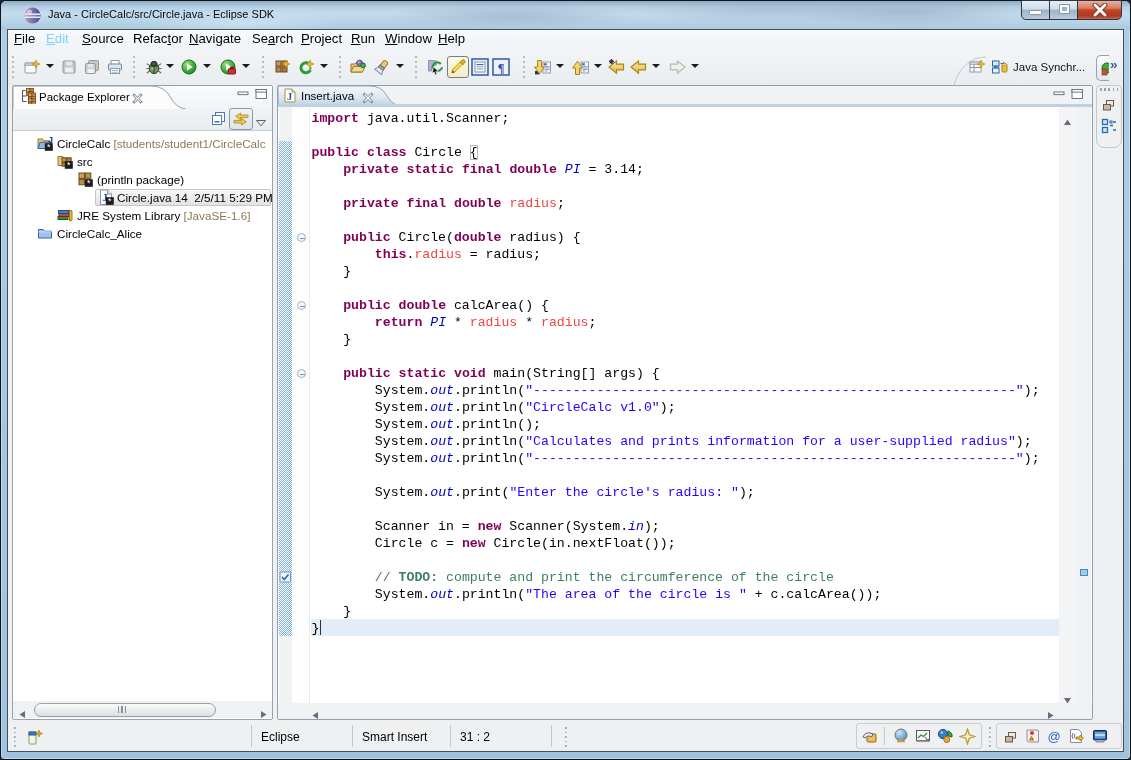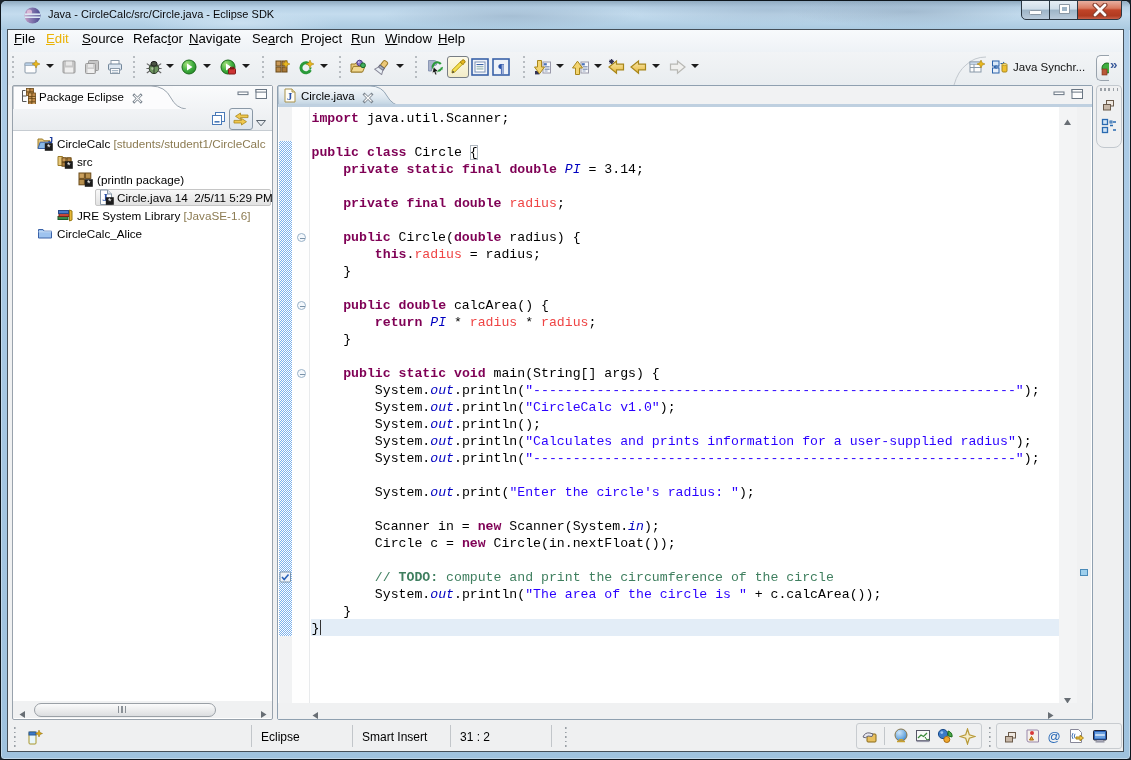--- a/index.html
+++ b/index.html
@@ -55,21 +55,21 @@
  <div class="abs" style="left:69px;top:3px"><svg width="20" height="14" viewBox="0 0 20 14">
         <path d="M5 2 L15 12 M15 2 L5 12" stroke="#8a4030" stroke-width="5" stroke-linecap="round"></path>
         <path d="M5 2 L15 12 M15 2 L5 12" stroke="#fdfdfd" stroke-width="2.8" stroke-linecap="round"></path>
       </svg></div>
 </div>
 
 <div class="abs" style="left:7px;top:29px;width:1117px;height:723px;background:#eff0f1;border:1px solid #454f58"></div>
 
 <div class="abs" style="left:8px;top:30px;width:1115px;height:22px;background:linear-gradient(#f8fafc,#eef2f6)"></div>
 <div class="abs" style="left:14px;top:30.5px;font-size:13.2px;color:#000;white-space:pre"><u>F</u>ile</div>
-<div class="abs" style="left:46px;top:30.5px;font-size:13.2px;color:#eab308;white-space:pre"><u>E</u>dit</div>
+<div class="abs" style="left:46px;top:30.5px;font-size:13.2px;color:#7dd3fc;white-space:pre"><u>E</u>dit</div>
 <div class="abs" style="left:82px;top:30.5px;font-size:13.2px;color:#000;white-space:pre"><u>S</u>ource</div>
 <div class="abs" style="left:133px;top:30.5px;font-size:13.2px;color:#000;white-space:pre">Refac<u>t</u>or</div>
 <div class="abs" style="left:189px;top:30.5px;font-size:13.2px;color:#000;white-space:pre"><u>N</u>avigate</div>
 <div class="abs" style="left:252px;top:30.5px;font-size:13px;color:#000;white-space:pre">Se<u>a</u>rch</div>
 <div class="abs" style="left:301px;top:30.5px;font-size:13.2px;color:#000;white-space:pre"><u>P</u>roject</div>
 <div class="abs" style="left:351px;top:30.5px;font-size:13.2px;color:#000;white-space:pre"><u>R</u>un</div>
 <div class="abs" style="left:385px;top:30.5px;font-size:13.2px;color:#000;white-space:pre"><u>W</u>indow</div>
 <div class="abs" style="left:438px;top:30.5px;font-size:13.2px;color:#000;white-space:pre"><u>H</u>elp</div>
 
 <div class="abs" style="left:8px;top:52px;width:1115px;height:33px;background:linear-gradient(#f2f4f6,#e9edf0)"></div>
@@ -270,21 +270,21 @@
       <rect x="10.0" y="4.0" width="3.5" height="3.5" fill="#d8a868" stroke="#6b4a18" stroke-width=".8"></rect>
       <rect x="8.5" y="5" width="3.5" height="3.5" fill="#d8a868" stroke="#6b4a18" stroke-width=".8"></rect>
       <rect x="12.0" y="5" width="3.5" height="3.5" fill="#c08848" stroke="#6b4a18" stroke-width=".8"></rect>
       <rect x="8.5" y="8.5" width="3.5" height="3.5" fill="#c08848" stroke="#6b4a18" stroke-width=".8"></rect>
       <rect x="12.0" y="8.5" width="3.5" height="3.5" fill="#d8a868" stroke="#6b4a18" stroke-width=".8"></rect>
       <rect x="8.5" y="10.5" width="3.5" height="3.5" fill="#d8a868" stroke="#6b4a18" stroke-width=".8"></rect>
       <rect x="12.0" y="10.5" width="3.5" height="3.5" fill="#c08848" stroke="#6b4a18" stroke-width=".8"></rect>
       <rect x="8.5" y="14.0" width="3.5" height="3.5" fill="#c08848" stroke="#6b4a18" stroke-width=".8"></rect>
       <rect x="12.0" y="14.0" width="3.5" height="3.5" fill="#d8a868" stroke="#6b4a18" stroke-width=".8"></rect>
     </svg></div>
-<div class="abs" style="left:39px;top:91px;font-size:11.5px;color:#000">Package Eclipse</div>
+<div class="abs" style="left:39px;top:91px;font-size:11.5px;color:#000">Package Explorer</div>
 <div class="abs" style="left:132px;top:90px"><svg width="11" height="11" viewBox="0 0 11 11">
       <path d="M2.2 2.2 L8.8 8.8 M8.8 2.2 L2.2 8.8" stroke="#7a848e" stroke-width="2.6" stroke-linecap="square"></path>
       <path d="M2.2 2.2 L8.8 8.8 M8.8 2.2 L2.2 8.8" stroke="#fdfdfd" stroke-width="1.1"></path>
     </svg></div>
 <div class="abs" style="left:237px;top:87px;"><svg style="" width="13" height="11" viewBox="0 0 13 11">
       <rect x="1" y="2" width="10" height="2.6" fill="#fdfdfd" stroke="#6a7683"></rect>
     </svg></div>
 <div class="abs" style="left:255px;top:86px;"><svg style="" width="13" height="12" viewBox="0 0 13 12">
       <rect x="1" y="1.5" width="10.5" height="9" fill="#fdfdfd" stroke="#6a7683"></rect>
       <rect x="1" y="1.5" width="10.5" height="2.6" fill="#fdfdfd" stroke="#6a7683"></rect>
@@ -374,21 +374,21 @@
         </linearGradient>
       </defs>
       <path d="M0 21 V0 H92 q12 0 17 10 q5 9 16 11z" fill="url(#tg)" stroke="#93a5b5"></path>
     </svg></div>
 <div class="abs" style="left:278px;top:104px;width:814px;height:3px;background:#bfd0e0"></div>
 <div class="abs" style="left:284px;top:88px;"><svg style="" width="12" height="15" viewBox="0 0 12 15">
       <path d="M1 1 h7 l3 3 v10 h-10z" fill="#fffef8" stroke="#a8924a"></path>
       <path d="M8 1 v3 h3" fill="#e8dca8" stroke="#a8924a"></path>
       <text x="5.6" y="11.6" font-family="Liberation Serif" font-size="10.5" font-weight="bold" fill="#2a52a8" text-anchor="middle">J</text>
     </svg></div>
-<div class="abs" style="left:301px;top:90px;font-size:11.5px;color:#000">Circle.java</div>
+<div class="abs" style="left:301px;top:90px;font-size:11.5px;color:#000">Insert.java</div>
 <div class="abs" style="left:362px;top:90px"><svg width="12" height="12" viewBox="0 0 12 12">
       <path d="M2.5 2.5 L9.5 9.5 M9.5 2.5 L2.5 9.5" stroke="#7a848e" stroke-width="2.8" stroke-linecap="square"></path>
       <path d="M2.5 2.5 L9.5 9.5 M9.5 2.5 L2.5 9.5" stroke="#fdfdfd" stroke-width="1.2"></path>
     </svg></div>
 <div class="abs" style="left:1053px;top:87px;"><svg style="" width="13" height="11" viewBox="0 0 13 11">
       <rect x="1" y="2" width="10" height="2.6" fill="#fdfdfd" stroke="#6a7683"></rect>
     </svg></div>
 <div class="abs" style="left:1071px;top:86px;"><svg style="" width="13" height="12" viewBox="0 0 13 12">
       <rect x="1" y="1.5" width="10.5" height="9" fill="#fdfdfd" stroke="#6a7683"></rect>
       <rect x="1" y="1.5" width="10.5" height="2.6" fill="#fdfdfd" stroke="#6a7683"></rect>

